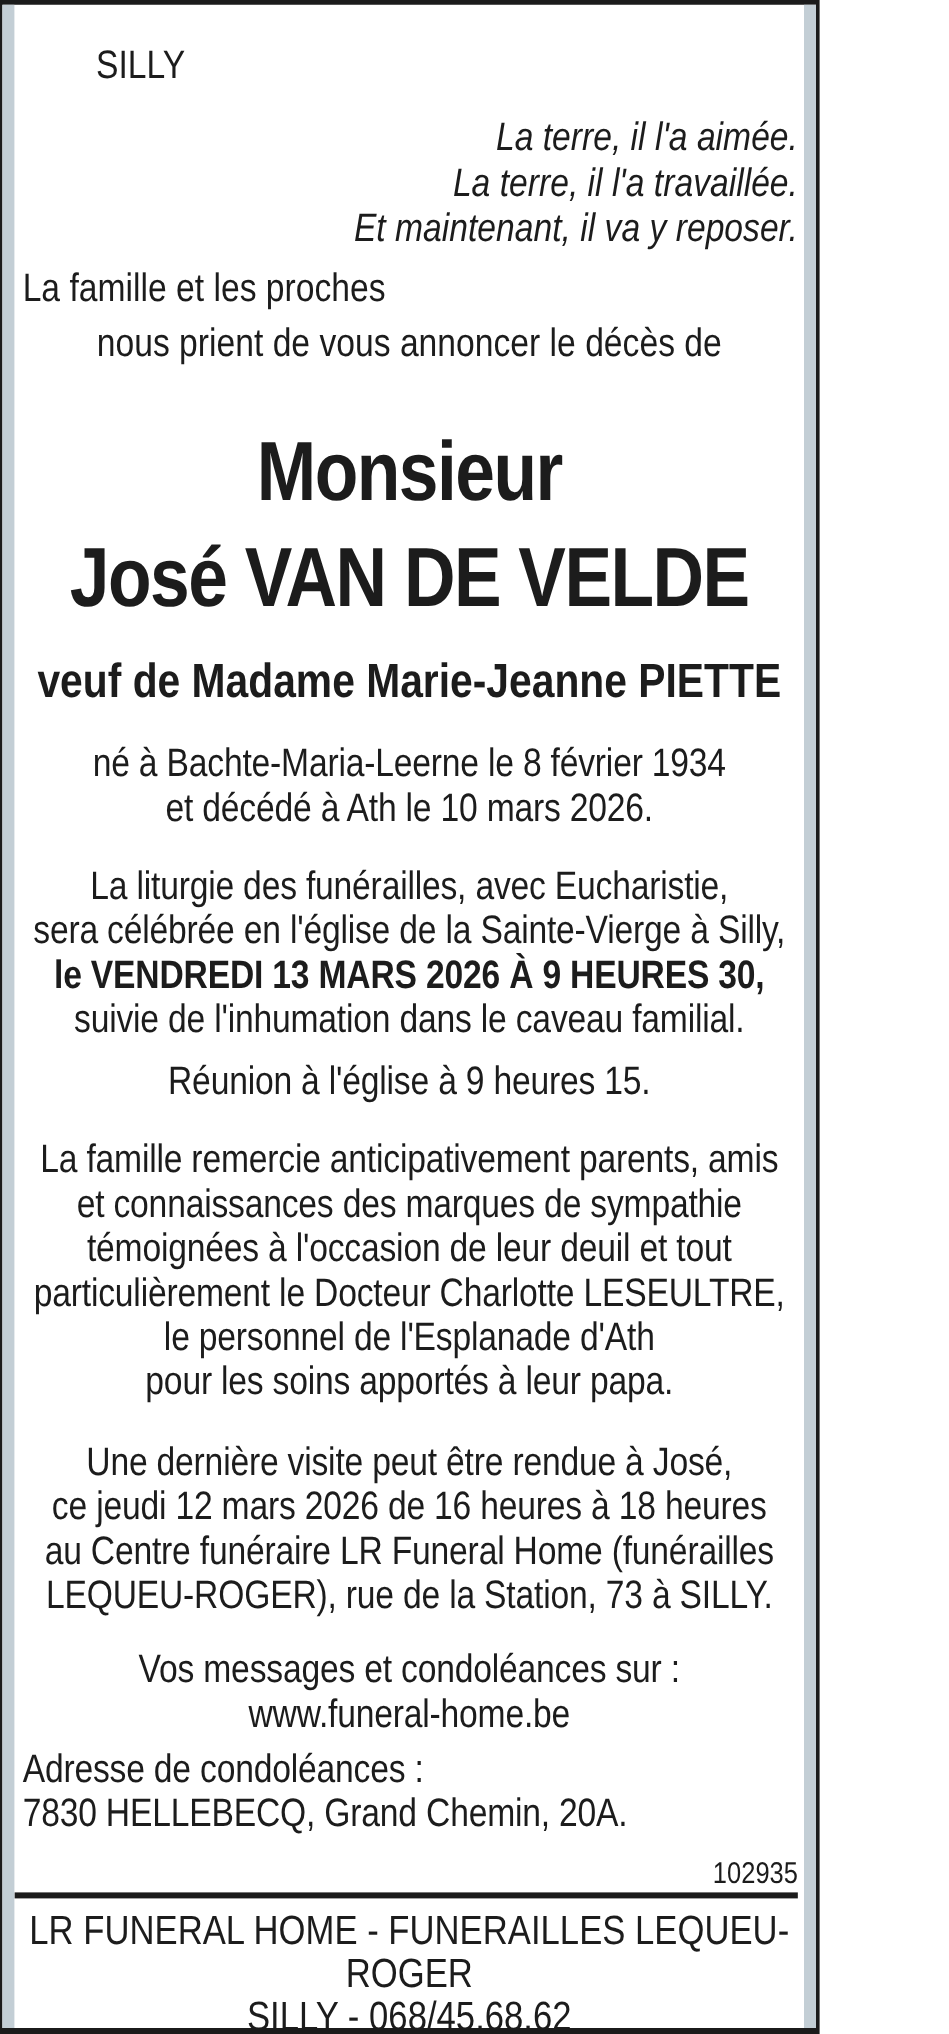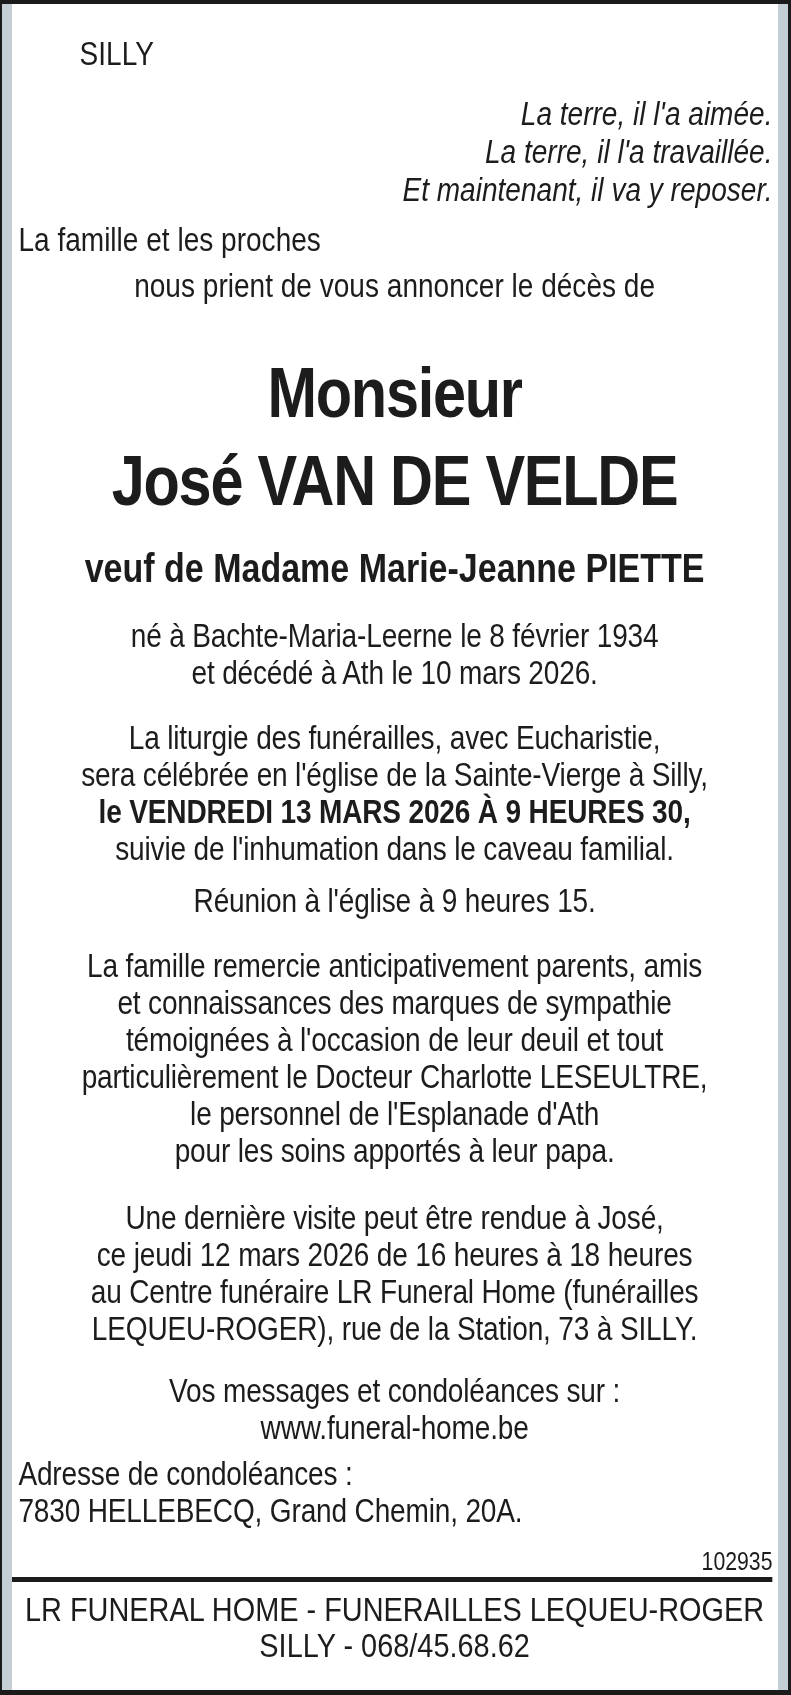--- a/index.html
+++ b/index.html
@@ -1,17 +1,17 @@
 <!DOCTYPE html>
 <html><head>
 <meta charset="utf-8">
 <style>
   html, body { margin: 0; padding: 0; background: #ffffff; }
   .page {
-    width: 791px; height: 1695px; box-sizing: border-box;
+    width: 683px; height: 1695px; box-sizing: border-box;
     border: 2px solid #1b1b1b;
     border-top-width: 4px; border-bottom-width: 5px; border-right-width: 3px;
     display: flex; background: #ffffff;
   }
   .strip { width: 10px; background: #c3ced5; flex-shrink: 0; }
   .content { flex: 1; overflow: hidden; }
   
   .squeeze {
     width: 117.647%; margin-left: -8.8235%;
     transform: scaleX(0.85); transform-origin: 50% 0;

